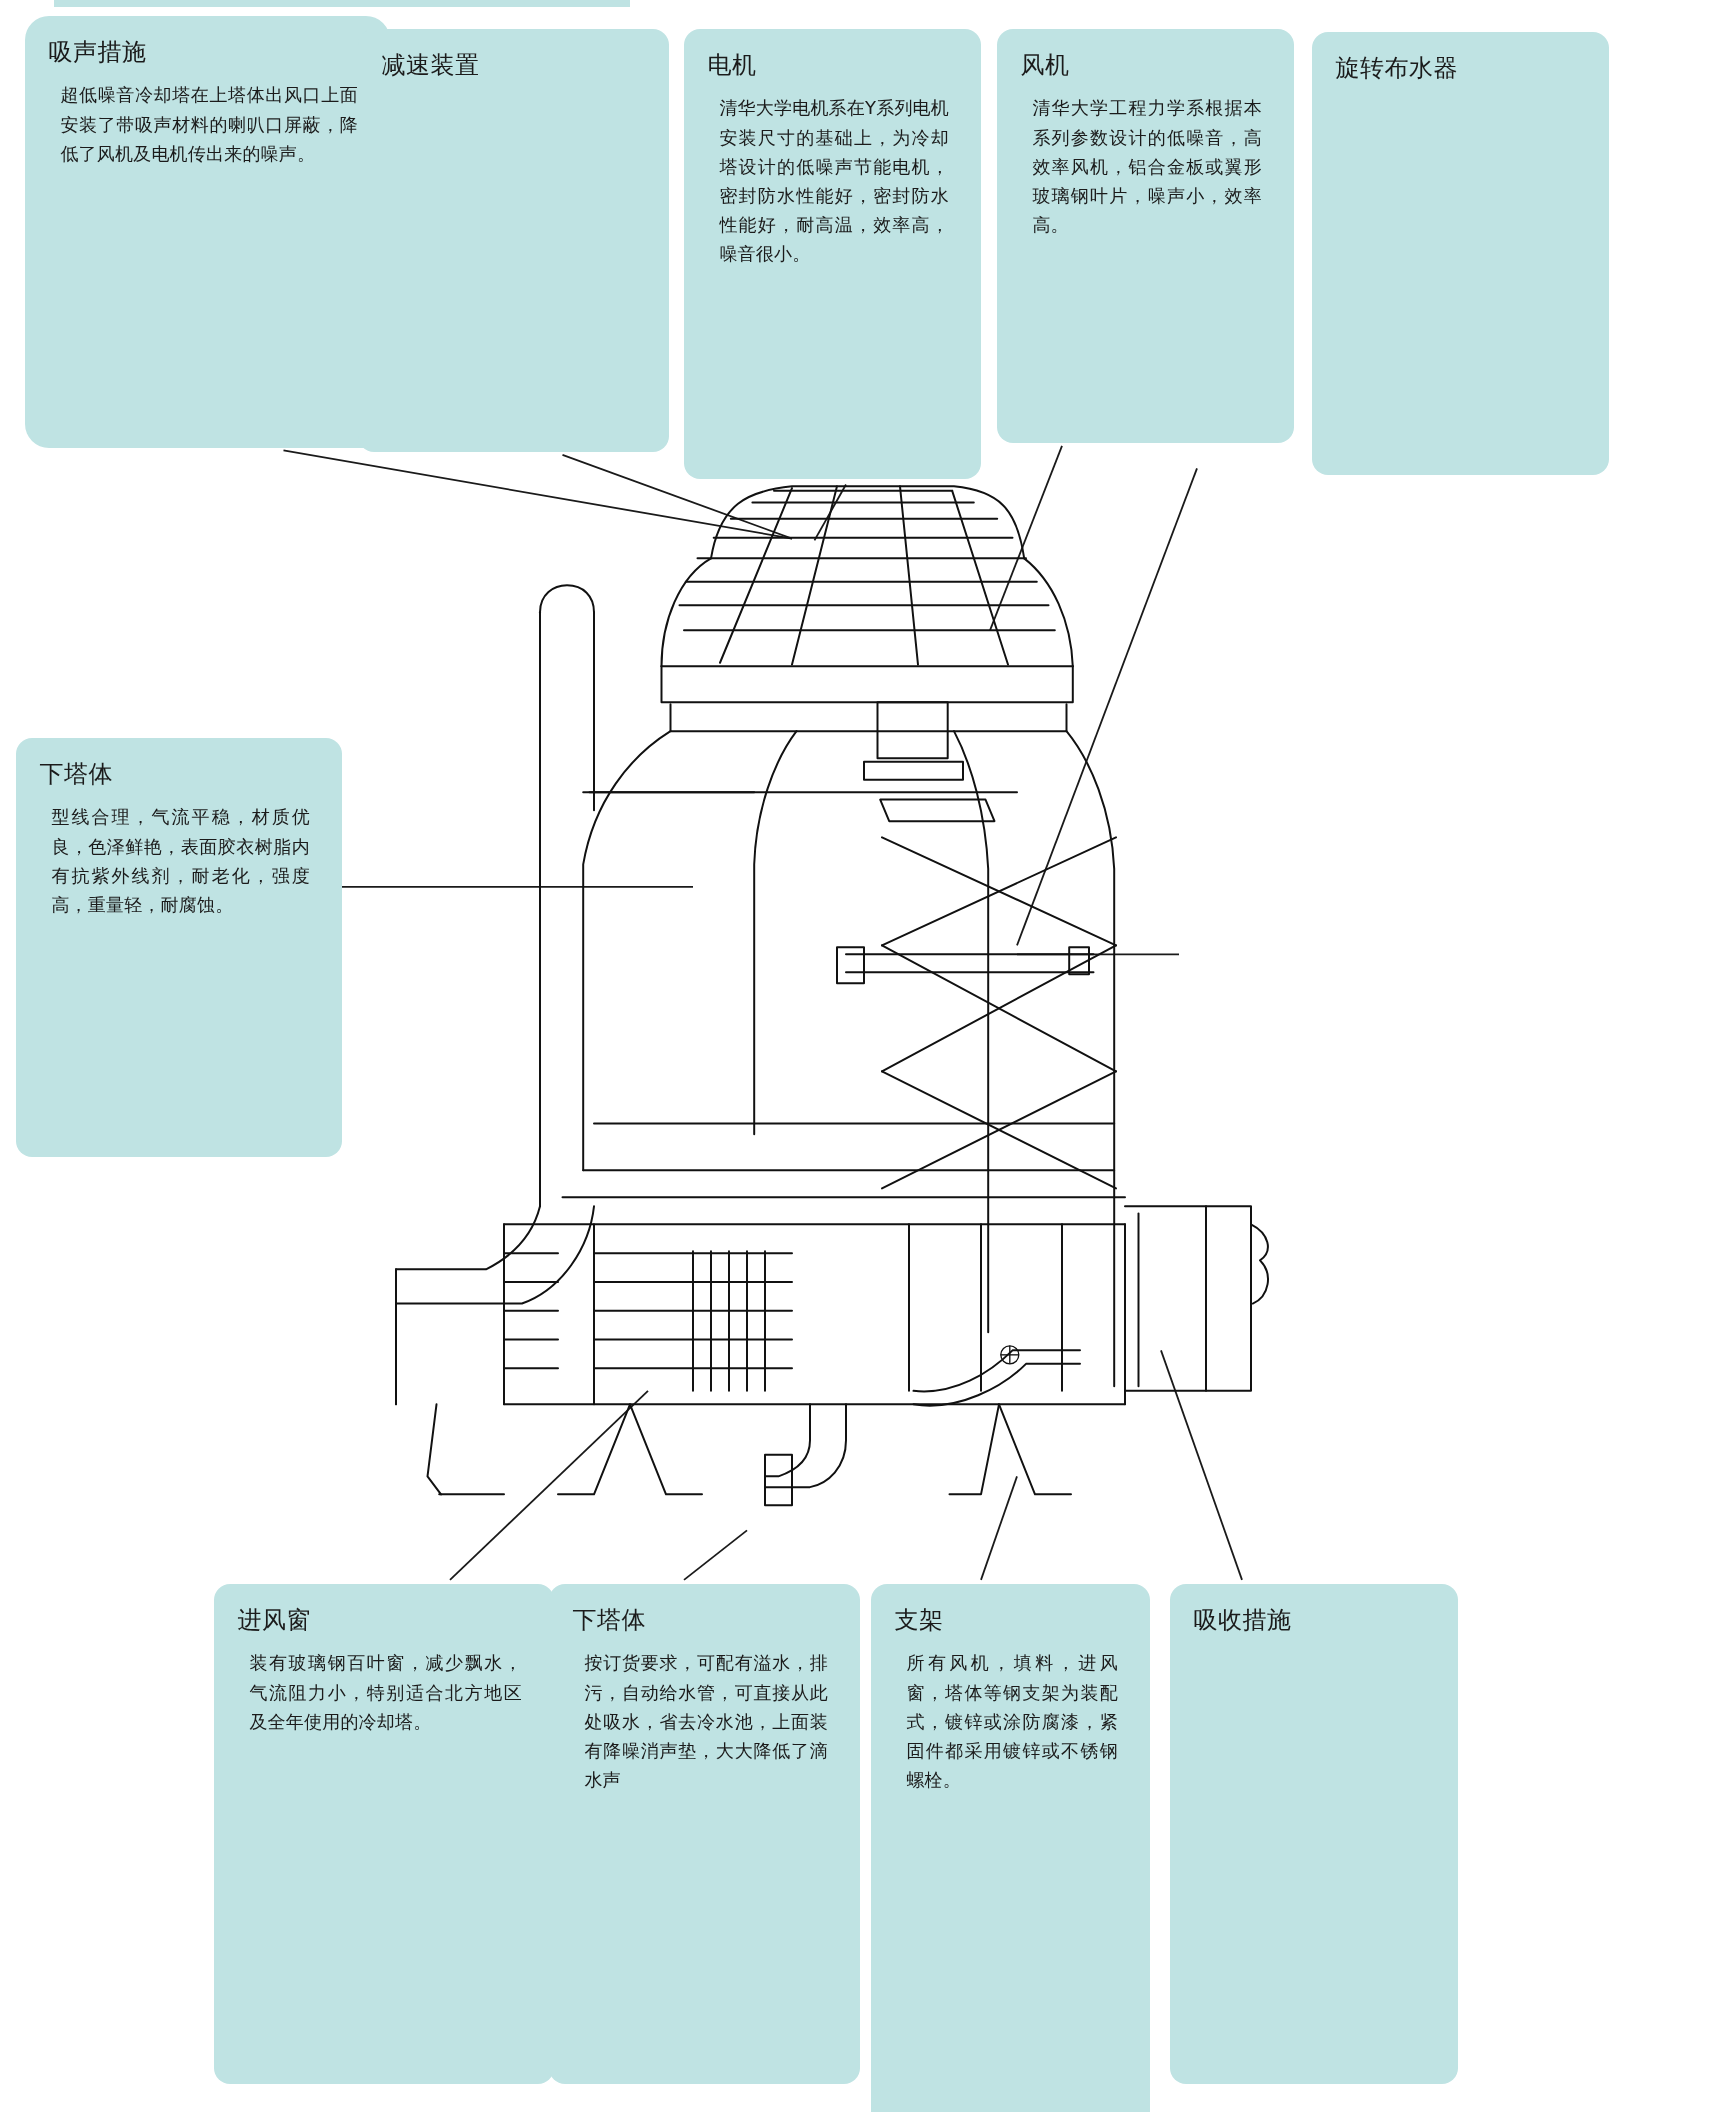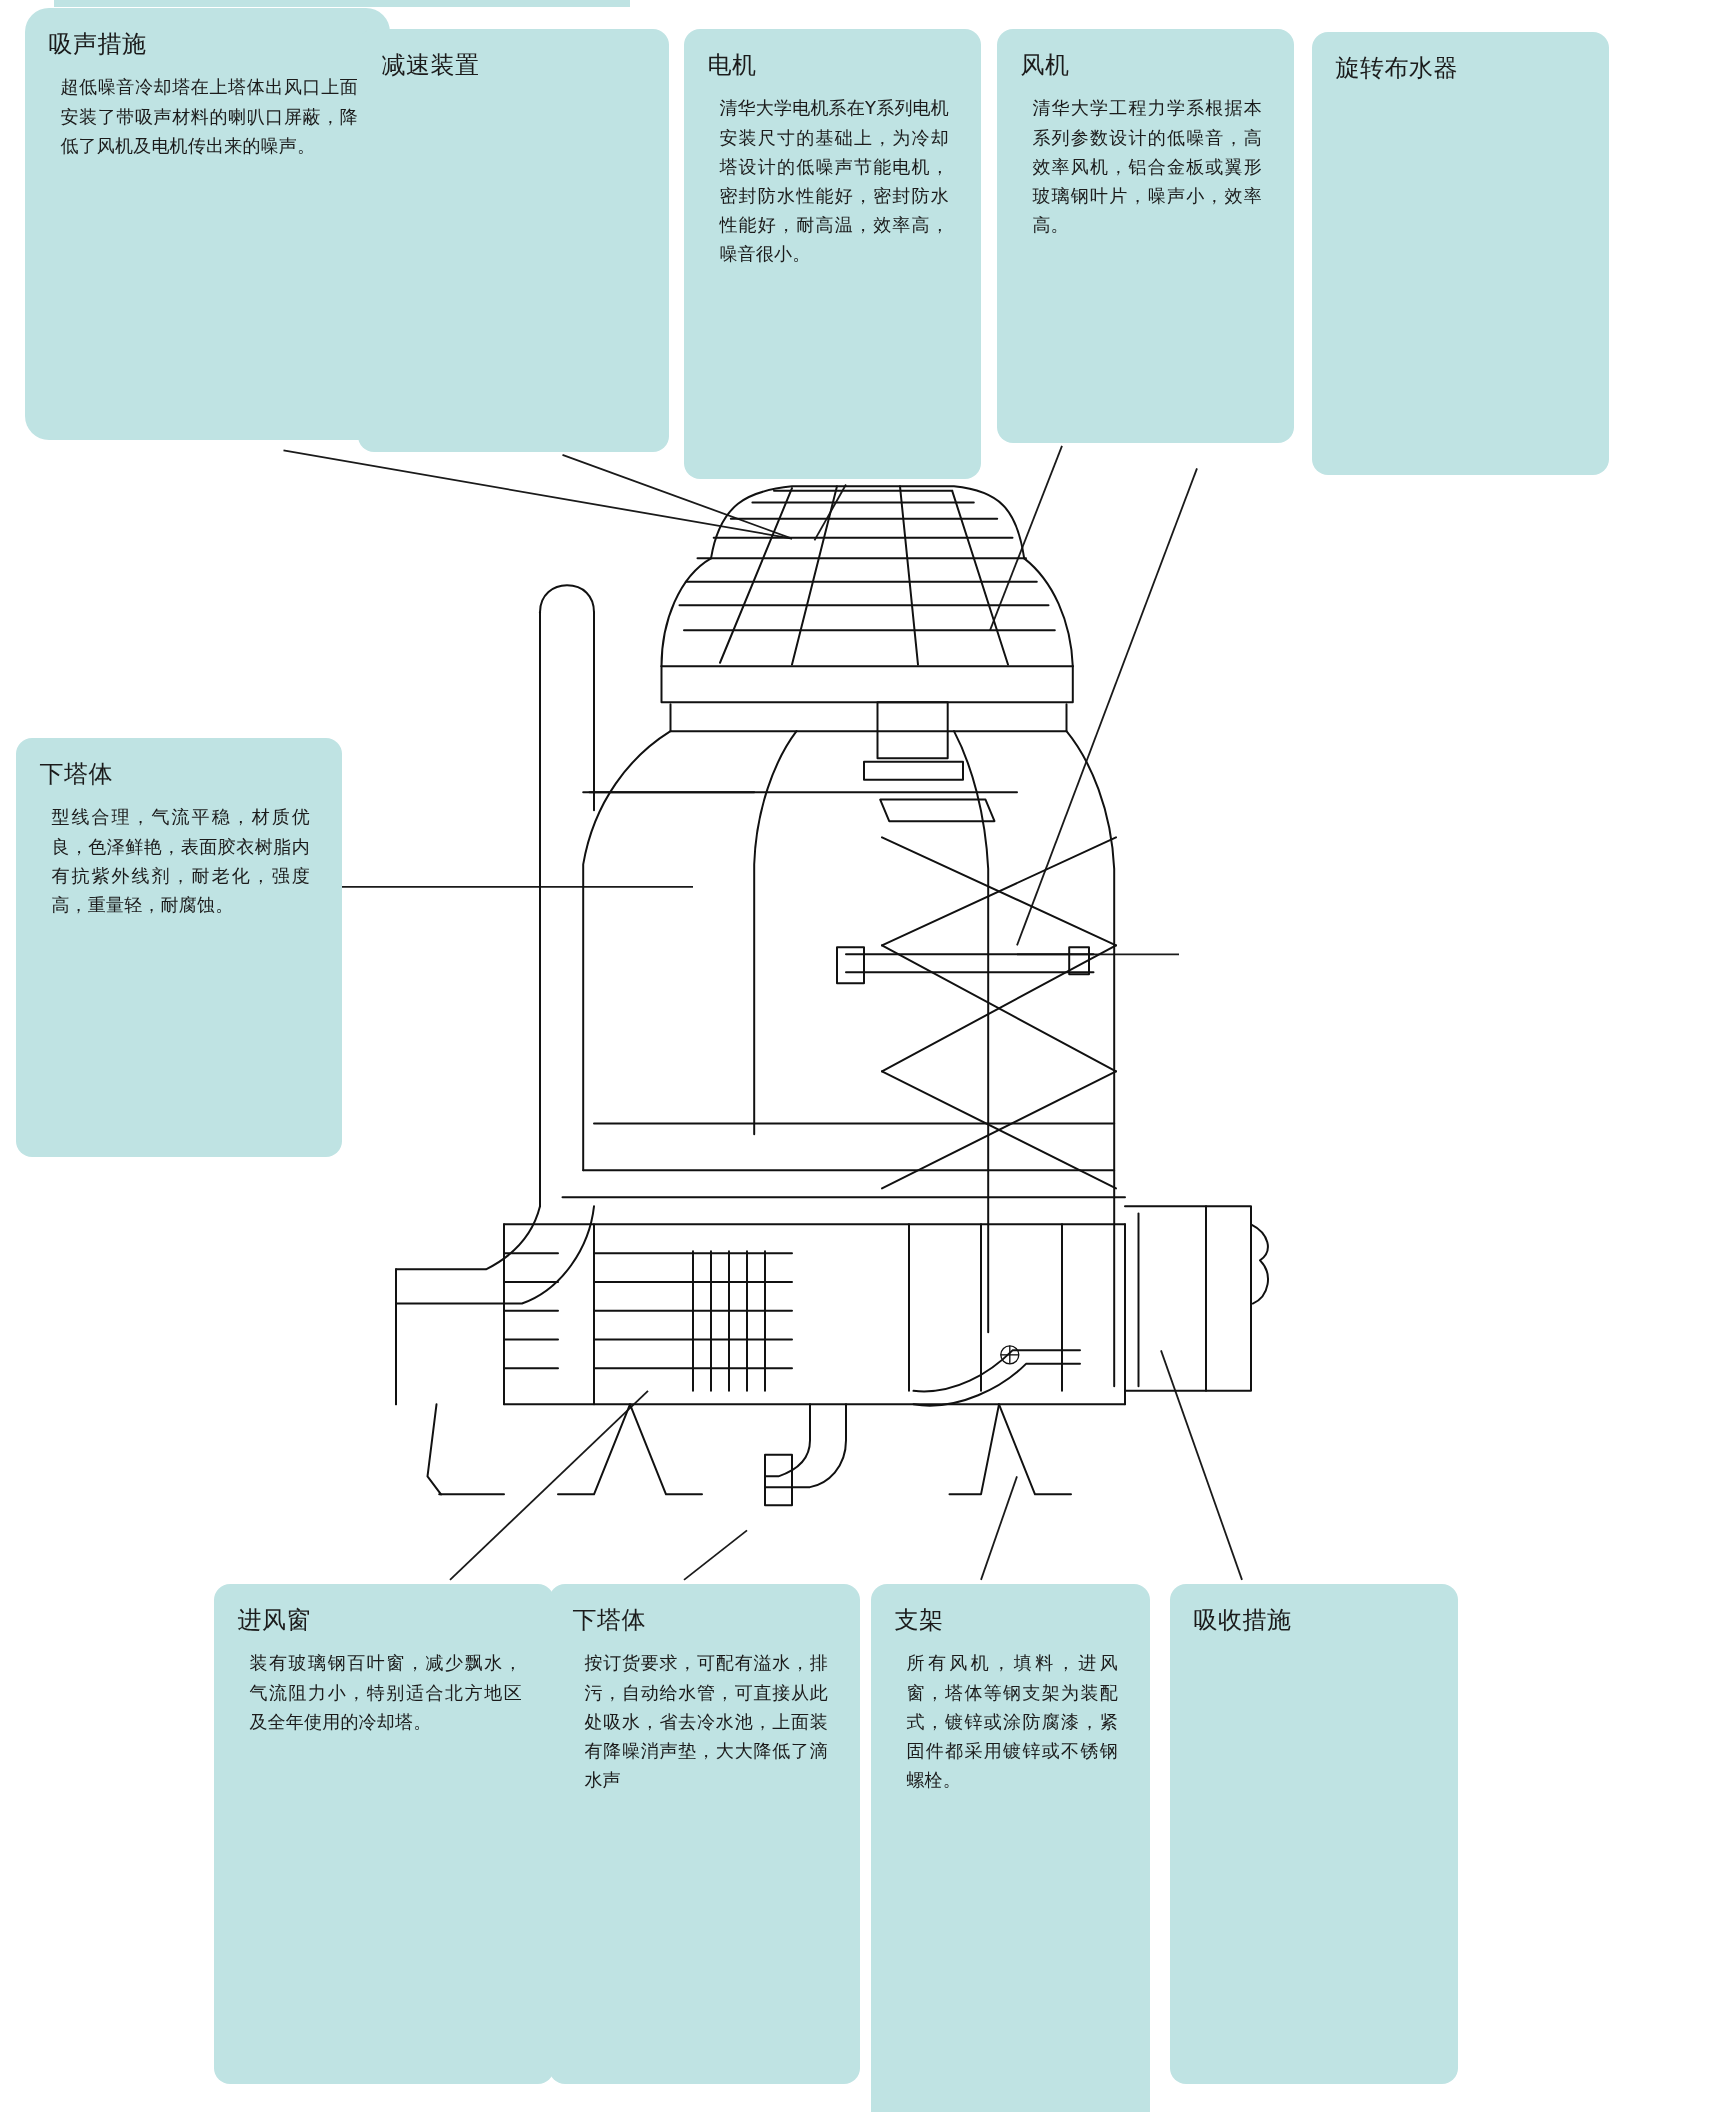--- a/index.html
+++ b/index.html
@@ -37,21 +37,21 @@
   }
   .callout .body {
     font-size: 18px;
     line-height: 1.62;
     letter-spacing: 0.2px;
     margin: 12px;
     text-align: justify;
     text-justify: inter-character;
   }
   
-  #c-absorb   { left: 25px;   top: 8px;   width: 365px;  height: 432px; border-radius: 24px; }
+  #c-absorb   { left: 25px;   top: 16px;   width: 365px;  height: 432px; border-radius: 24px; }
   #c-reducer  { left: 358px;  top: 29px;   width: 311px;  height: 423px; }
   #c-motor    { left: 684px;  top: 29px;   width: 297px;  height: 450px; }
   #c-fan      { left: 997px; top: 29px;   width: 297px;  height: 414px; }
   #c-sprinkler{ left: 1312px; top: 32px;   width: 297px;  height: 443px; }
   
   #c-lowbody  { left: 16px;   top: 738px;  width: 326px;  height: 419px; }
   #c-fill     { left: 1179px; top: 738px;  width: 396px;  height: 419px; }
   
   #c-inlet    { left: 214px;  top: 1584px; width: 340px;  height: 500px; }
   #c-lowbody2 { left: 549px;  top: 1584px; width: 311px;  height: 500px; }

